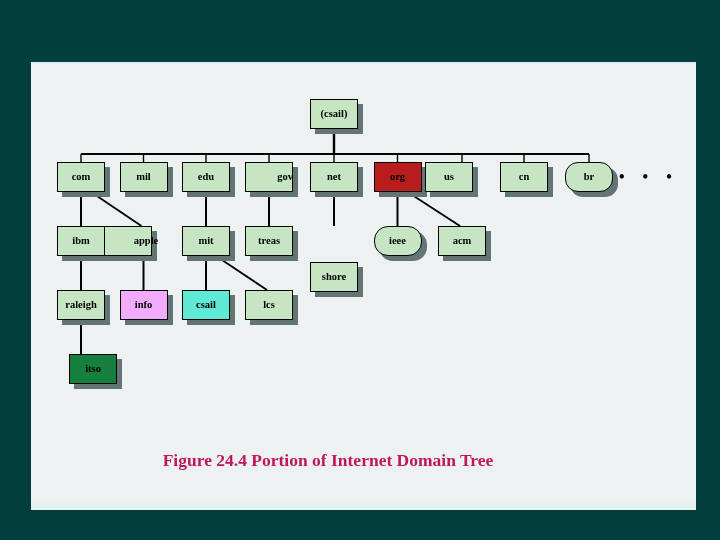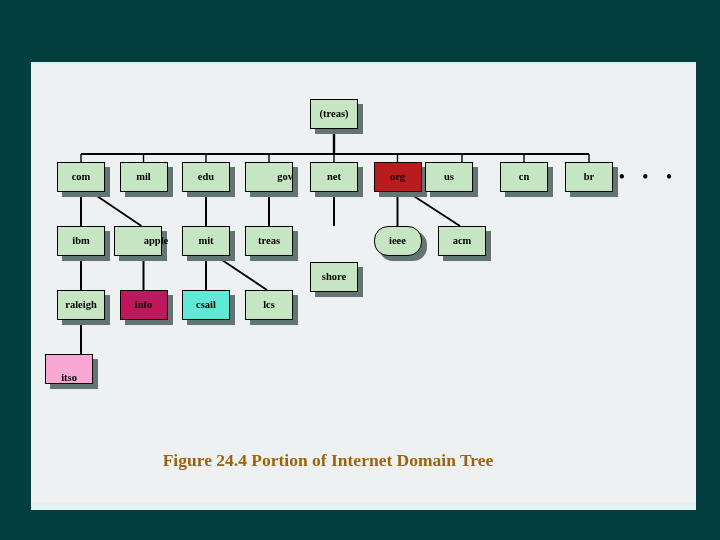--- a/index.html
+++ b/index.html
@@ -25,21 +25,21 @@
     box-shadow:5px 5px 0 #637474;
     display:flex;align-items:center;justify-content:center;
   }
   .node span{
     font-weight:bold;font-size:10.5px;color:#000;line-height:1;
     font-family:"Liberation Serif", serif;
     white-space:nowrap;
   }
   .caption{
     position:absolute;left:0;top:386px;width:594px;text-align:center;
-    font-weight:bold;font-size:17.5px;color:#a16207;
+    font-weight:bold;font-size:17.5px;color:#be185d;
     font-family:"Liberation Serif", serif;
   }
   .dots{
     position:absolute;left:588px;top:104px;
     font-weight:bold;font-size:16px;letter-spacing:7px;color:#000;
   }
 </style>
 </head>
 <body>
 
@@ -64,21 +64,21 @@
       <line x1="366.5" y1="128" x2="366.5" y2="162" stroke="#000000" stroke-width="2"></line>
       <line x1="376.5" y1="128" x2="429" y2="162" stroke="#000000" stroke-width="1.8"></line>
       <line x1="50" y1="192" x2="50" y2="226" stroke="#000000" stroke-width="2"></line>
       <line x1="112.5" y1="192" x2="112.5" y2="226" stroke="#000000" stroke-width="2"></line>
       <line x1="175" y1="192" x2="175" y2="226" stroke="#000000" stroke-width="2"></line>
       <line x1="185" y1="192" x2="236" y2="226" stroke="#000000" stroke-width="1.8"></line>
       <line x1="50" y1="256" x2="50" y2="290" stroke="#000000" stroke-width="2"></line>
     </svg>
   <div id="nodes-layer">
       <div class="node" style="left: 279px; top: 35px; background: rgb(198, 229, 194);">
-        <span>(treas)</span>
+        <span>(csail)</span>
       </div>
       <div class="node" style="left: 26px; top: 98px; background: rgb(198, 229, 194);">
         <span>com</span>
       </div>
       <div class="node" style="left: 88.5px; top: 98px; background: rgb(198, 229, 194);">
         <span>mil</span>
       </div>
       <div class="node" style="left: 151px; top: 98px; background: rgb(198, 229, 194);">
         <span>edu</span>
       </div>
@@ -90,56 +90,56 @@
       </div>
       <div class="node" style="left: 342.5px; top: 98px; background: #b91c1c;">
         <span>org</span>
       </div>
       <div class="node" style="left: 394px; top: 98px; background: rgb(198, 229, 194);">
         <span>us</span>
       </div>
       <div class="node" style="left: 469px; top: 98px; background: rgb(198, 229, 194);">
         <span>cn</span>
       </div>
-      <div class="node" style="left: 534px; top: 98px; background: rgb(198, 229, 194);">
+      <div class="node" style="left: 534px; top: 98px; background: rgb(198, 229, 194); border-radius: 13px;">
         <span>br</span>
       </div>
       <div class="node" style="left: 26px; top: 162px; background: rgb(198, 229, 194);">
         <span>ibm</span>
       </div>
-      <div class="node" style="left: 83px; top: 162px; background: rgb(198, 229, 194); padding-left: 36px;">
+      <div class="node" style="left: 73px; top: 162px; background: rgb(198, 229, 194); padding-left: 36px;">
         <span>apple</span>
       </div>
       <div class="node" style="left: 151px; top: 162px; background: rgb(198, 229, 194);">
         <span>mit</span>
       </div>
       <div class="node" style="left: 214px; top: 162px; background: rgb(198, 229, 194);">
         <span>treas</span>
       </div>
       <div class="node" style="left: 279px; top: 162px; background: rgb(198, 229, 194); margin-top: 36px;">
         <span>shore</span>
       </div>
       <div class="node" style="left: 342.5px; top: 162px; background: rgb(198, 229, 194); border-radius: 14px;">
         <span>ieee</span>
       </div>
       <div class="node" style="left: 407px; top: 162px; background: rgb(198, 229, 194);">
         <span>acm</span>
       </div>
       <div class="node" style="left: 26px; top: 226px; background: rgb(198, 229, 194);">
         <span>raleigh</span>
       </div>
-      <div class="node" style="left: 88.5px; top: 226px; background: #be185d;">
+      <div class="node" style="left: 88.5px; top: 226px; background: #f0abfc;">
         <span>info</span>
       </div>
       <div class="node" style="left: 151px; top: 226px; background: #5eead4;">
         <span>csail</span>
       </div>
       <div class="node" style="left: 214px; top: 226px; background: rgb(198, 229, 194);">
         <span>lcs</span>
       </div>
-      <div class="node" style="left: 14px; top: 290px; background: #f9a8d4; align-items: flex-end;">
+      <div class="node" style="left: 38px; top: 290px; background: #15803d;">
         <span>itso</span>
       </div>
     </div>
   <div class="dots">• • •</div>
   <div class="caption">Figure 24.4  Portion of Internet Domain Tree</div>
   <div class="bottom-strip"></div>
 </div>
 
 </body></html>

